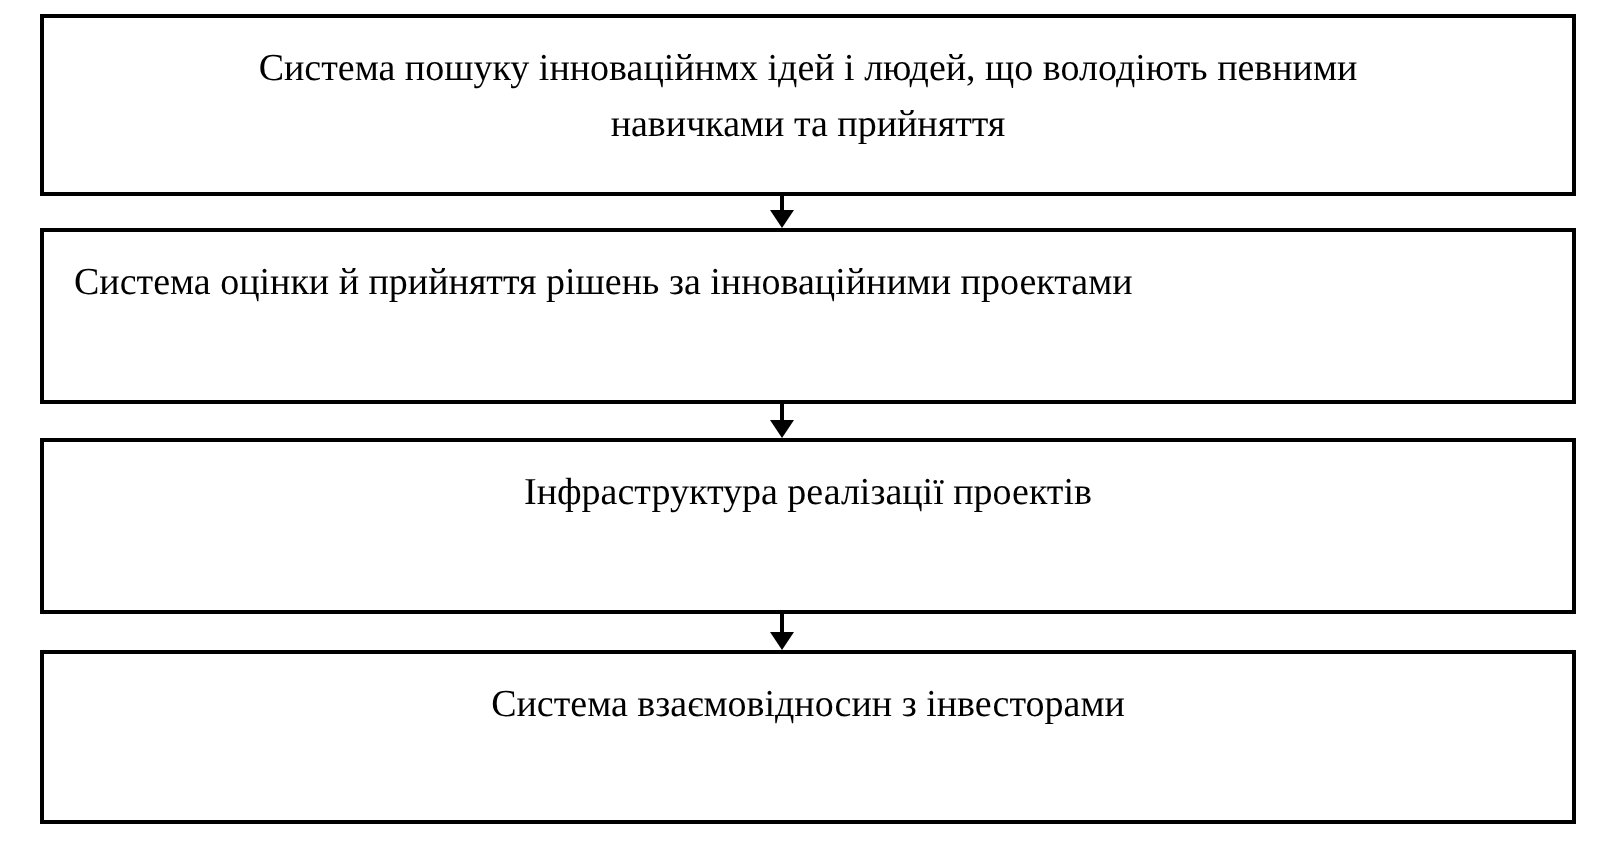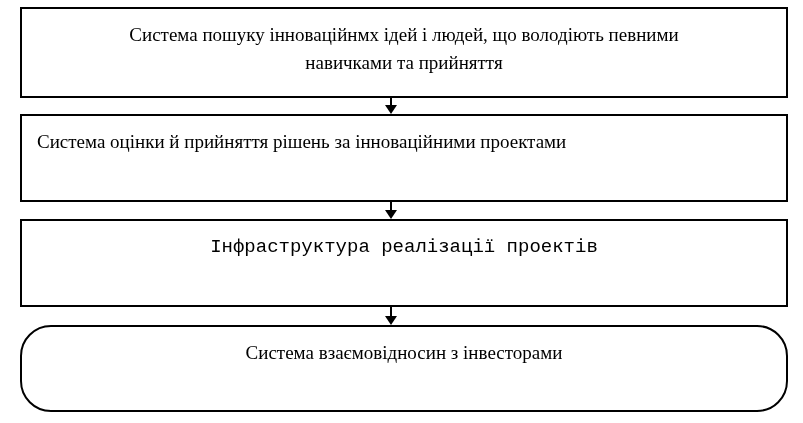--- a/index.html
+++ b/index.html
@@ -28,22 +28,22 @@
     line-height: 28px;
     text-align: center;
   }
   .flow-box.align-left {
     text-align: left;
     padding-left: 15px;
     padding-right: 4px;
   }
   .box-1 { top: 7px;   height: 91px; }
   .box-2 { top: 114px; height: 88px; }
-  .box-3 { top: 219px; height: 88px; font-family: Liberation Mono, monospace; }
-  .box-4 { top: 325px; height: 87px; border-radius: 31px; }
+  .box-3 { top: 219px; height: 88px; }
+  .box-4 { top: 325px; height: 87px; }
 
   .arrow {
     position: absolute;
     left: 384px;
     width: 13px;
     display: flex;
     flex-direction: column;
     align-items: center;
   }
   .arrow-1 { top: 98px;  height: 16px; }

